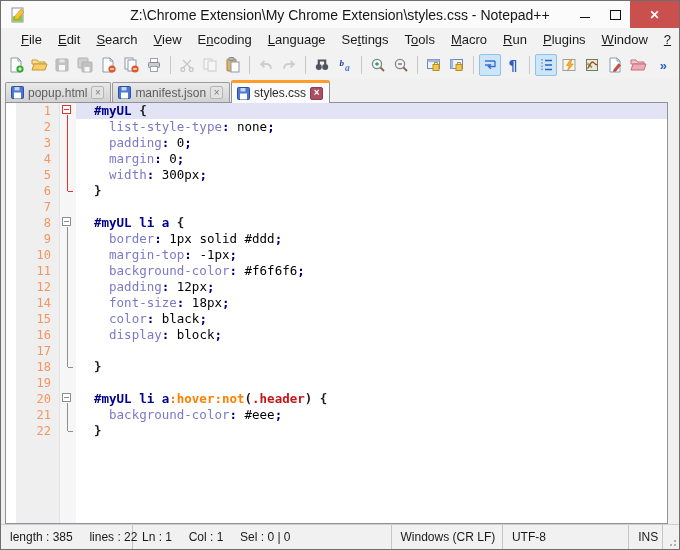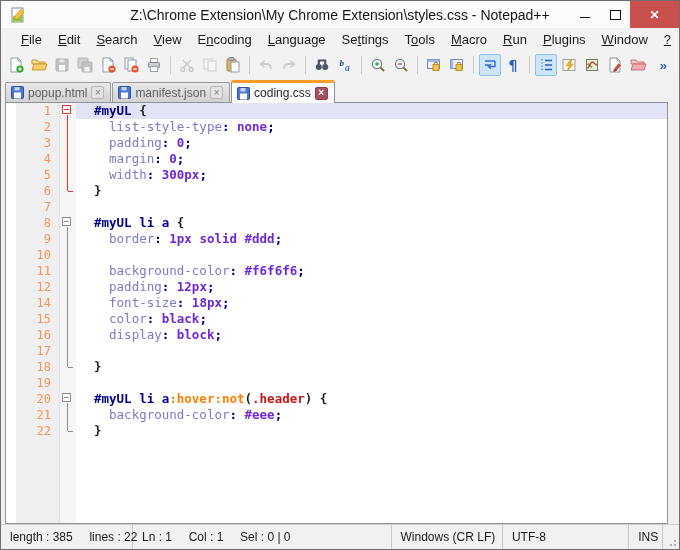--- a/index.html
+++ b/index.html
@@ -58,21 +58,21 @@
   .vl.top  { top:0; height:8px; }
   .fold .hl { position:absolute; left:8px; top:8px; width:5px; height:1px; background:var(--fc); }
   .fold .fbox { position:absolute; left:2px; top:2px; width:9px; height:9px; border:1px solid var(--fc); background:#fff; }
   .fold .fbox::after { content:""; position:absolute; left:1px; top:3px; width:5px; height:1px; background:var(--fc); }
   .code { flex:1; white-space:pre; padding-left:18px; color:#333; }
   .code.cur { background:#e2e4f6; }
   .tk-s { color:#00008b; font-weight:bold; }
   .tk-b { color:#1c1c1c; font-weight:bold; }
   .tk-c { color:#000080; font-weight:bold; }
   .tk-p { color:#7b79c8; }
-  .tk-v { color:#6d28d9; font-weight:bold; }
+  .tk-v { color:#000000; font-weight:normal; }
   .tk-o { color:#ff8000; font-weight:bold; }
   .tk-r { color:#c81414; font-weight:bold; }
   .tk-d { color:#333; }
 
   
   .statusbar { height:25px; flex:none; background:#f1f1f1; border-top:1px solid #cfcfcf;
                display:flex; align-items:stretch; font-size:12px; color:#1a1a1a; }
   .seg { display:flex; align-items:center; padding-left:9px; border-right:1px solid #c6c6c6; white-space:pre; }
   .grip { margin-left:auto; width:16px; position:relative; }
   .grip i { position:absolute; width:2px; height:2px; background:#b0b0b0; }
@@ -318,21 +318,21 @@
           </svg>
           <span>manifest.json</span>
           <span class="tx">×</span>
         </div>
         <div class="tab active">
           <svg width="13" height="13" viewBox="0 0 13 13">
             <rect x="0.5" y="0.5" width="12" height="12" rx="1" fill="#4a77d4" stroke="#2d4f9e"></rect>
             <rect x="3" y="6.5" width="7" height="6" fill="#fff"></rect>
             <rect x="3.5" y="1" width="5" height="3.5" fill="#c7d5f2"></rect>
           </svg>
-          <span>coding.css</span>
+          <span>styles.css</span>
           <span class="tx">×</span>
         </div>
       </div>
     <div class="editor">
         <div class="line">
           <span class="bm"></span>
           <span class="lnum">1</span>
           <span class="fold hot">
             <i class="vl bot"></i>
             <i class="fbox"></i>
@@ -402,20 +402,21 @@
             <i class="vl full"></i>
           </span>
           <span class="code"><span class="tk-d">  </span><span class="tk-p">border</span><span class="tk-c">:</span><span class="tk-d"> </span><span class="tk-v">1px solid #ddd</span><span class="tk-c">;</span></span>
         </div>
         <div class="line">
           <span class="bm"></span>
           <span class="lnum">10</span>
           <span class="fold">
             <i class="vl full"></i>
           </span>
+          <span class="code"><span class="tk-d">  </span><span class="tk-p">margin-top</span><span class="tk-c">:</span><span class="tk-d"> </span><span class="tk-v">-1px</span><span class="tk-c">;</span></span>
         </div>
         <div class="line">
           <span class="bm"></span>
           <span class="lnum">11</span>
           <span class="fold">
             <i class="vl full"></i>
           </span>
           <span class="code"><span class="tk-d">  </span><span class="tk-p">background-color</span><span class="tk-c">:</span><span class="tk-d"> </span><span class="tk-v">#f6f6f6</span><span class="tk-c">;</span></span>
         </div>
         <div class="line">

